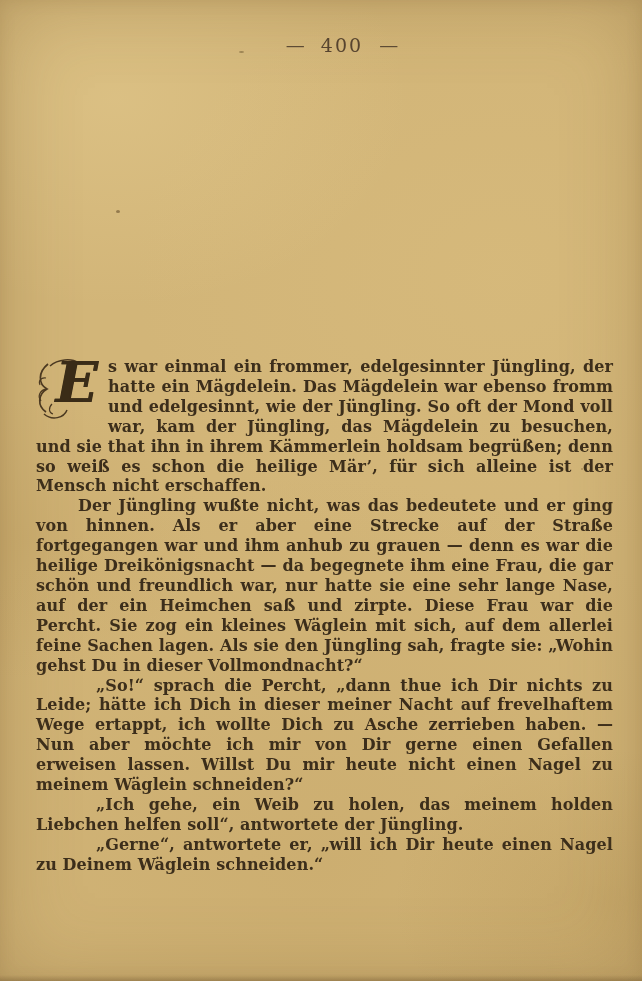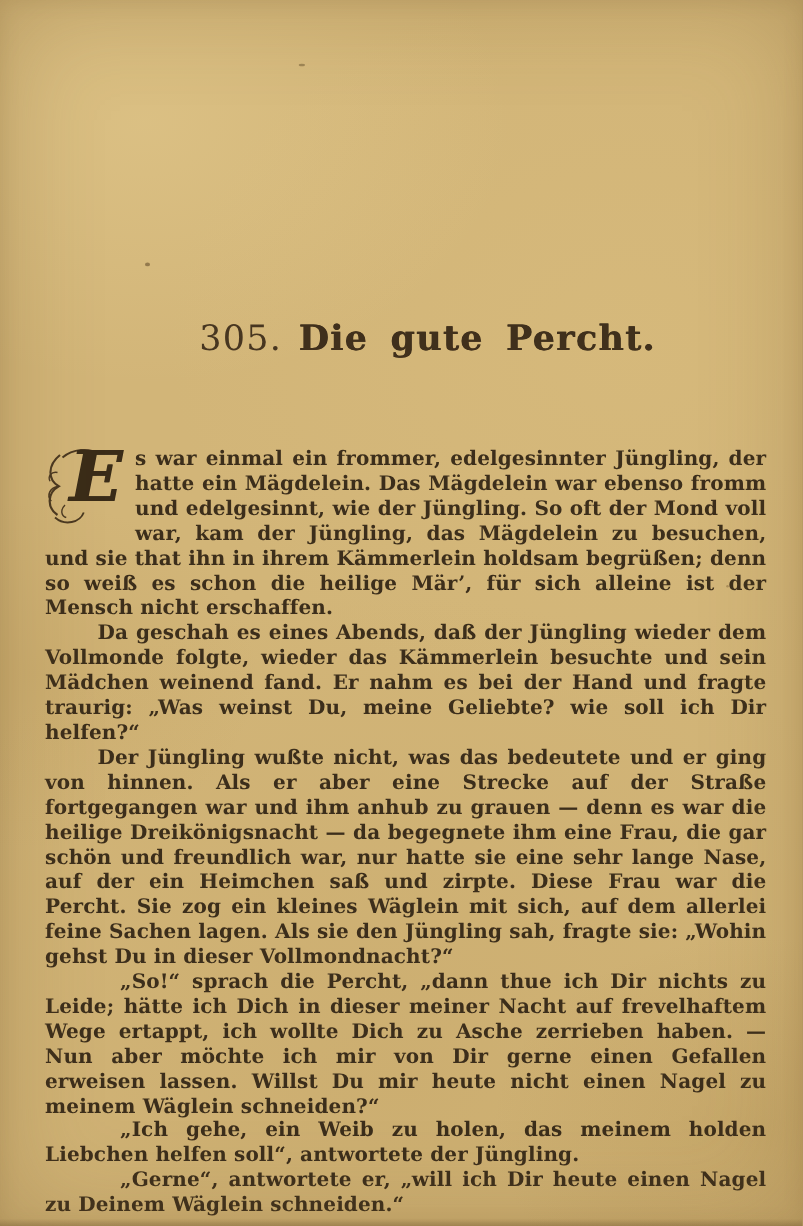--- a/index.html
+++ b/index.html
@@ -66,42 +66,41 @@
   .speck.s1 { left:116px; top:210px; width:4px; height:3px; }
   .speck.s2 { left:239px; top:51px;  width:5px; height:2px; background:rgba(92,70,38,0.45); }
   .speck.s3 { left:581px; top:468px; width:2px; height:2px; background:rgba(92,70,38,0.35); }
   .speck.s4 { left:88px;  top:702px; width:2px; height:2px; background:rgba(92,70,38,0.3); }
 </style>
 </head>
 <body>
 
 <div class="page">
 
+  <div class="header">
+    <span class="dash">—</span><span class="pagenum">400</span><span class="dash">—</span>
+  </div>
 
-  <h1 class="title">
-    <span class="story-number">305.</span><span class="story-name">Die gute Percht.</span>
-  </h1>
 
   <div class="body">
 
     <p class="para first">
       <span class="dropcap-box">
         <svg class="dropcap-flourish" width="70" height="62" viewBox="0 0 70 62" fill="none">
           <path d="M14,6 C4,14 4,26 13,31 C4,36 3,48 12,54" stroke="#4a3821" stroke-width="1.7"></path>
           <path d="M16,8 C24,1 38,0 44,5" stroke="#4a3821" stroke-width="1.5"></path>
           <path d="M10,56 C18,63 30,60 33,52" stroke="#4a3821" stroke-width="1.5"></path>
           <path d="M13,31 c-7,1 -10,7 -6,12" stroke="#4a3821" stroke-width="1.3"></path>
           <path d="M12,20 c-5,-1 -8,3 -6,7" stroke="#4a3821" stroke-width="1.1"></path>
           <path d="M18,46 c-4,4 -3,9 1,10" stroke="#4a3821" stroke-width="1.1"></path>
         </svg>
         <span class="dropcap-letter">E</span>
       </span><span>s war einmal ein frommer, edelgesinnter Jüngling, der hatte ein Mägdelein. Das Mägdelein war ebenso fromm und edelgesinnt, wie der Jüngling. So oft der Mond voll war, kam der Jüngling, das Mägdelein zu besuchen, und sie that ihn in ihrem Kämmerlein holdsam begrüßen; denn so weiß es schon die heilige Mär’, für sich alleine ist der Mensch nicht erschaffen.</span>
     </p>
 
-    <p class="para">Da geschah es eines Abends, daß der Jüngling wieder dem Vollmonde folgte, wieder das Kämmerlein besuchte und sein Mädchen weinend fand. Er nahm es bei der Hand und fragte traurig: „Was weinst Du, meine Geliebte? wie soll ich Dir helfen?“</p>
 
 
     <p class="para">Der Jüngling wußte nicht, was das bedeutete und er ging von hinnen. Als er aber eine Strecke auf der Straße fortgegangen war und ihm anhub zu grauen — denn es war die heilige Dreikönigsnacht — da begegnete ihm eine Frau, die gar schön und freundlich war, nur hatte sie eine sehr lange Nase, auf der ein Heimchen saß und zirpte. Diese Frau war die Percht. Sie zog ein kleines Wäglein mit sich, auf dem allerlei feine Sachen lagen. Als sie den Jüngling sah, fragte sie: „Wohin gehst Du in dieser Vollmondnacht?“</p>
 
     <p class="para quote">„So!“ sprach die Percht, „dann thue ich Dir nichts zu Leide; hätte ich Dich in dieser meiner Nacht auf frevelhaftem Wege ertappt, ich wollte Dich zu Asche zerrieben haben. — Nun aber möchte ich mir von Dir gerne einen Gefallen erweisen lassen. Willst Du mir heute nicht einen Nagel zu meinem Wäglein schneiden?“</p>
 
     <p class="para quote">„Ich gehe, ein Weib zu holen, das meinem holden Liebchen helfen soll“, antwortete der Jüngling.</p>
 
     <p class="para quote">„Gerne“, antwortete er, „will ich Dir heute einen Nagel zu Deinem Wäglein schneiden.“</p>
 

